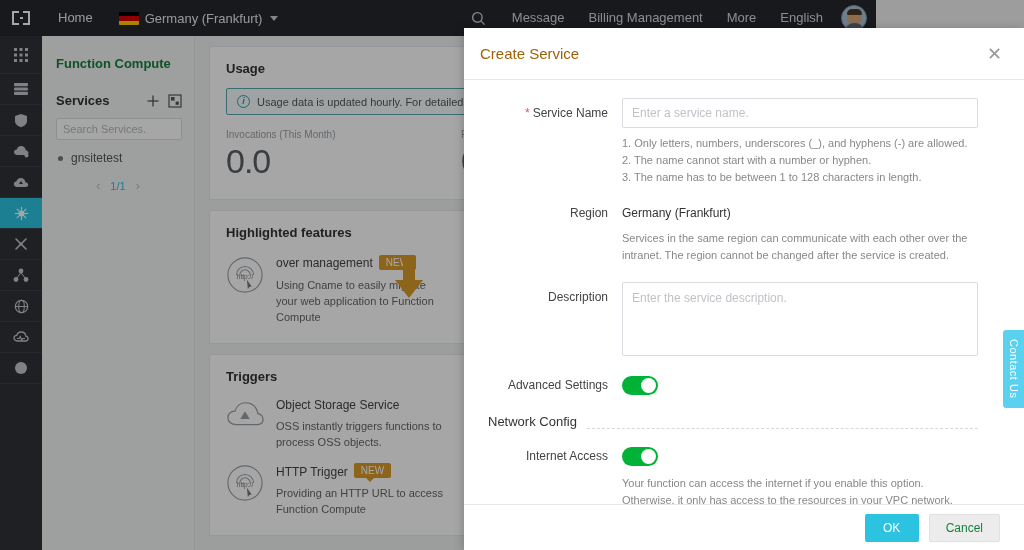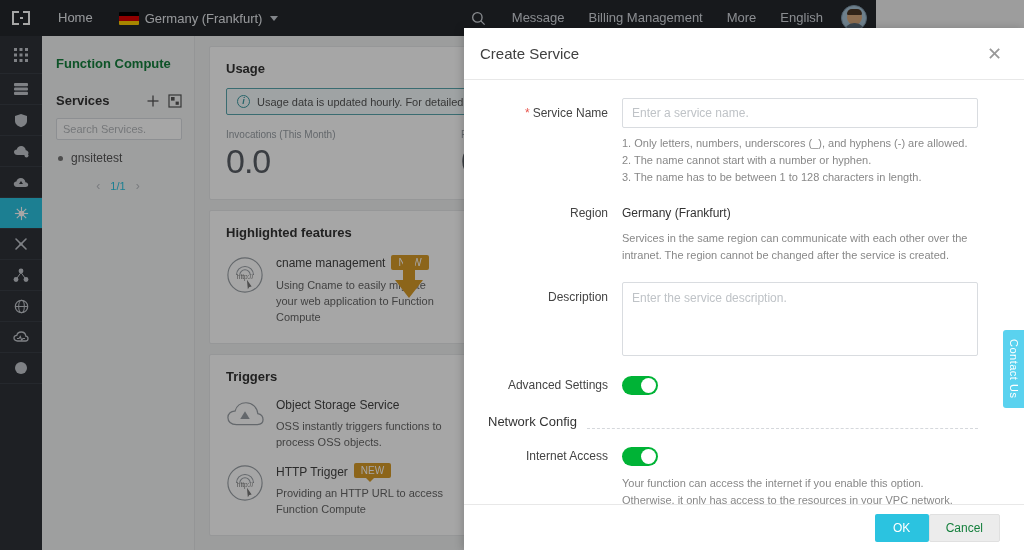--- a/index.html
+++ b/index.html
@@ -130,21 +130,21 @@
   
   .modal {
     position:absolute; right:0; top:28px; width:560px; height:522px;
     background:#fff; z-index: 60; display:flex; flex-direction:column;
     box-shadow: -2px 0 8px rgba(0,0,0,0.18);
   }
   .modal-head {
     height: 52px; flex:none; border-bottom:1px solid #e8e8e8;
     display:flex; align-items:center; padding: 0 22px 0 16px;
   }
-  .modal-title { font-size: 15px; color:#404040; flex:1; }
+  .modal-title { font-size: 15px; color:#a16207; flex:1; }
   .modal-close { font-size: 18px; color:#999; cursor:pointer; line-height:1; }
   .modal-body { flex:1; overflow:hidden; padding: 18px 0 0 0; position:relative;}
   .frow { display:flex; margin-bottom: 0; }
   .flabel {
     width: 158px; flex:none; text-align:right; padding-right: 14px;
     font-size: 12px; color:#444; line-height: 30px;
   }
   .flabel .req { color:#e8554d; margin-right: 3px; }
   .fctl { flex:1; padding-right: 46px; }
   .inp {
@@ -163,21 +163,21 @@
     position:relative; margin-top: 6px; cursor:pointer;
   }
   .toggle .knob { position:absolute; right:2px; top:2px; width:15px; height:15px; border-radius:50%; background:#fff; }
   .section-hd {
     display:flex; align-items:flex-end; gap:10px; margin: 14px 46px 12px 24px;
   }
   .section-hd .t { font-size: 13px; color:#333; white-space:nowrap;}
   .section-hd .ln { flex:1; border-top: 1px dashed #d5d8dc; }
   .modal-foot {
     height: 46px; flex:none; border-top:1px solid #e8e8e8;
-    display:flex; align-items:center; justify-content:flex-end; 
+    display:flex; align-items:center; justify-content:flex-end; gap:10px;
     padding-right: 24px; background:#fff;
   }
   .btn { height: 28px; min-width: 54px; border-radius:2px; font-size: 12px;
          display:flex; align-items:center; justify-content:center; cursor:pointer; padding: 0 16px;}
   .btn-primary { background:#2bc3e0; color:#fff; }
   .btn-default { background:#ececec; color:#15803d; border:1px solid #e0e0e0;}
 
   
   .contact-tab {
     position:absolute; right:0; top:330px; width:21px; height:78px;
@@ -381,21 +381,21 @@
         <div class="feat">
           <svg class="feat-ico" viewBox="0 0 40 40">
             <circle cx="20" cy="20" r="18" fill="none" stroke="#9aa0a6" stroke-width="1.2"></circle>
             <path d="M11 20 A9 9 0 0 1 29 20" fill="none" stroke="#9aa0a6" stroke-width="1.1"></path>
             <path d="M14.5 20 A5.5 5.5 0 0 1 25.5 20" fill="none" stroke="#9aa0a6" stroke-width="1.1"></path>
             <text x="20" y="24" font-size="7" fill="#777" text-anchor="middle" font-family="Liberation Sans">http://</text>
             <path d="M22 25 L27 32 L24.5 32.5 L23 35 Z" fill="#777"></path>
           </svg>
           <div>
             <div class="feat-title">
-              <span>cname management</span><span class="badge-new">NEW</span>
+              <span>over management</span><span class="badge-new">NEW</span>
             </div>
             <div class="feat-desc">Using Cname to easily migrate your web application to Function Compute</div>
           </div>
           <svg class="arrow-down" viewBox="0 0 34 42">
             <path d="M11 0 H23 V22 H31 L17 40 L3 22 H11 Z" fill="#d89b28"></path>
           </svg>
         </div>
       </div>
     </div>
 

